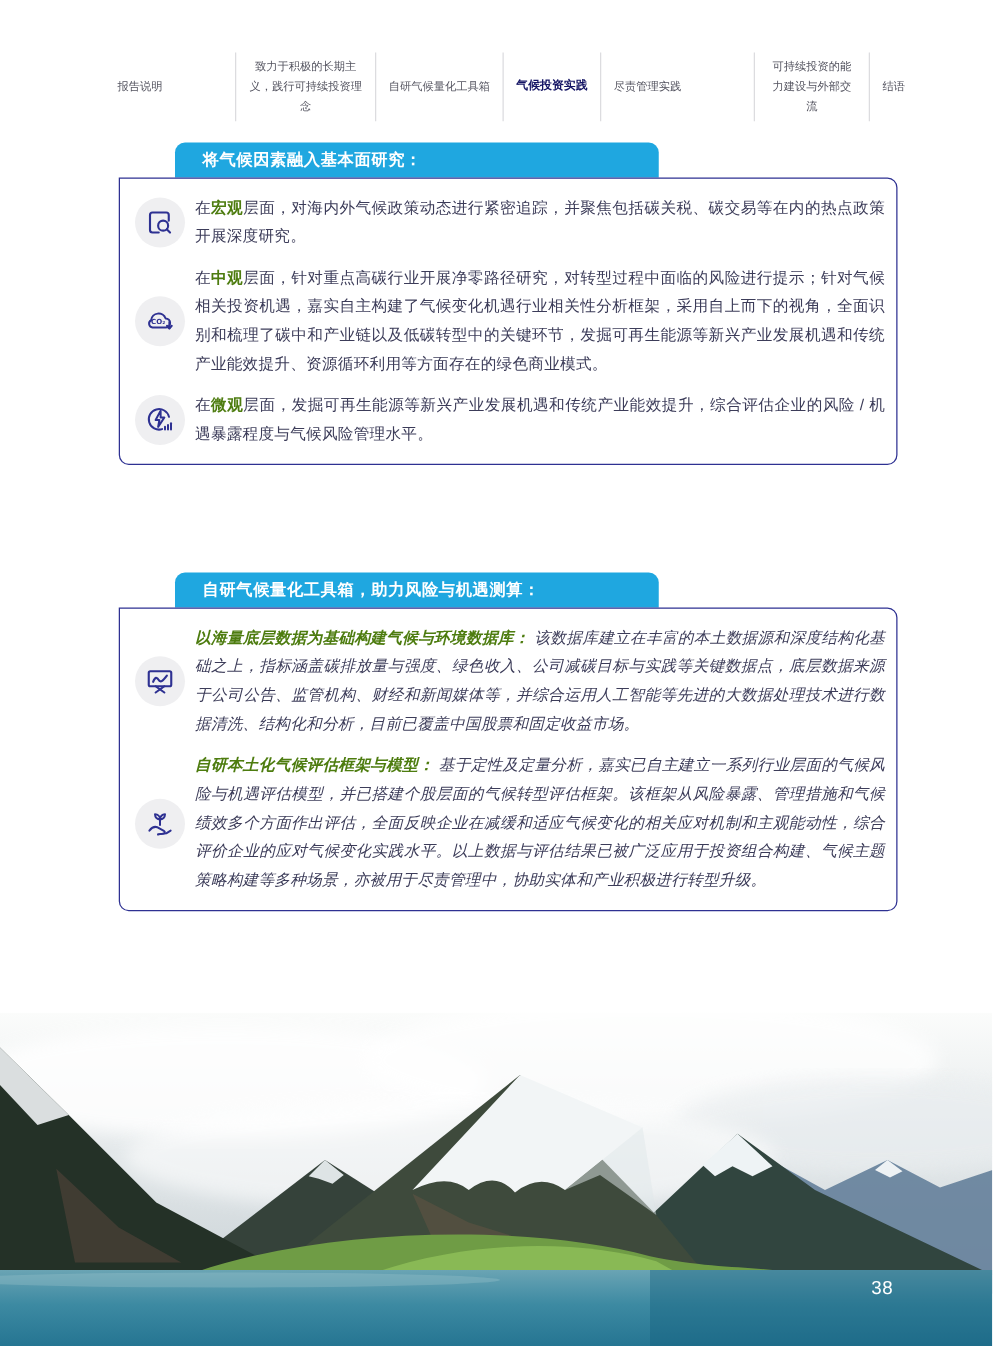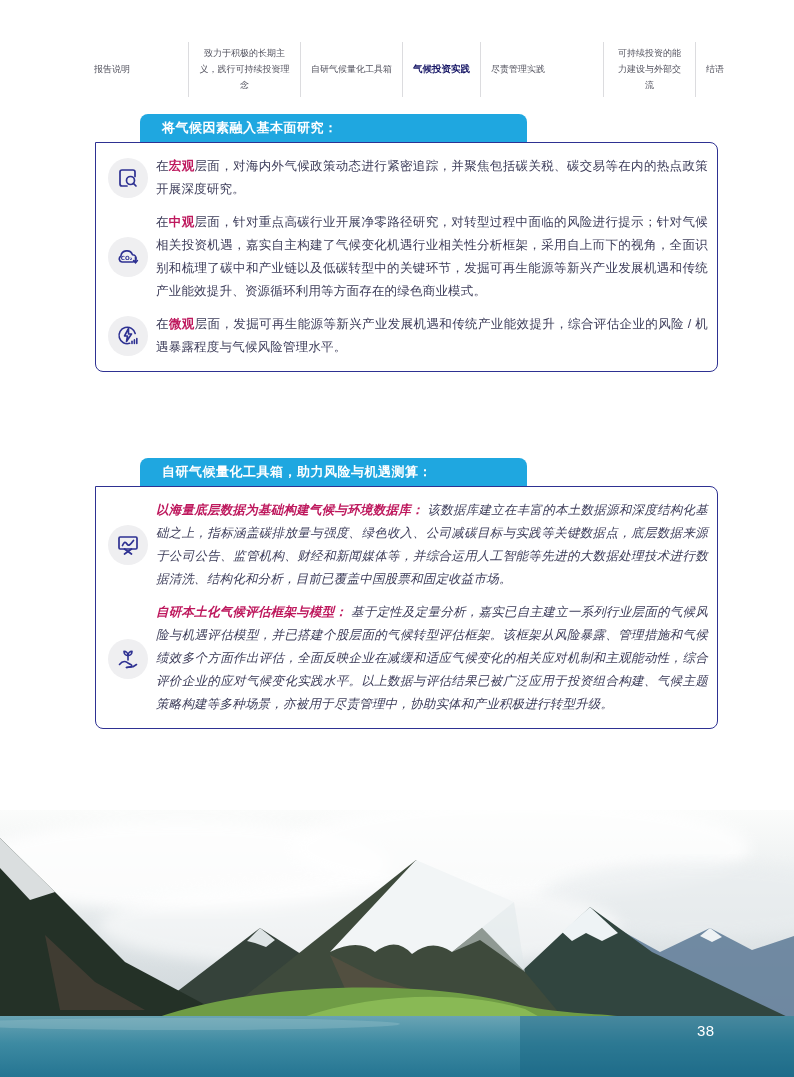--- a/index.html
+++ b/index.html
@@ -44,21 +44,21 @@
   .row{display:flex;align-items:center;gap:8px;}
   .icon-wrap{
     width:40px;height:40px;border-radius:50%;background:#EFEFF1;
     display:flex;align-items:center;justify-content:center;flex-shrink:0;
   }
   .icon-wrap svg{display:block;}
   .para{
     font-size:12.5px;line-height:23px;color:#3C3C59;
     text-align:justify;padding-right:6px;letter-spacing:.2px;
   }
-  .para b{color:#be185d;}
+  .para b{color:#4d7c0f;}
   
   .photo{
     position:absolute;left:0;top:810px;width:794px;height:267px;overflow:hidden;
   }
   .photo svg{width:100%;height:100%;display:block;}
   .page-number{
     position:absolute;left:697px;top:1022px;
     color:#ffffff;font-size:15px;letter-spacing:.5px;
   }
 </style>

